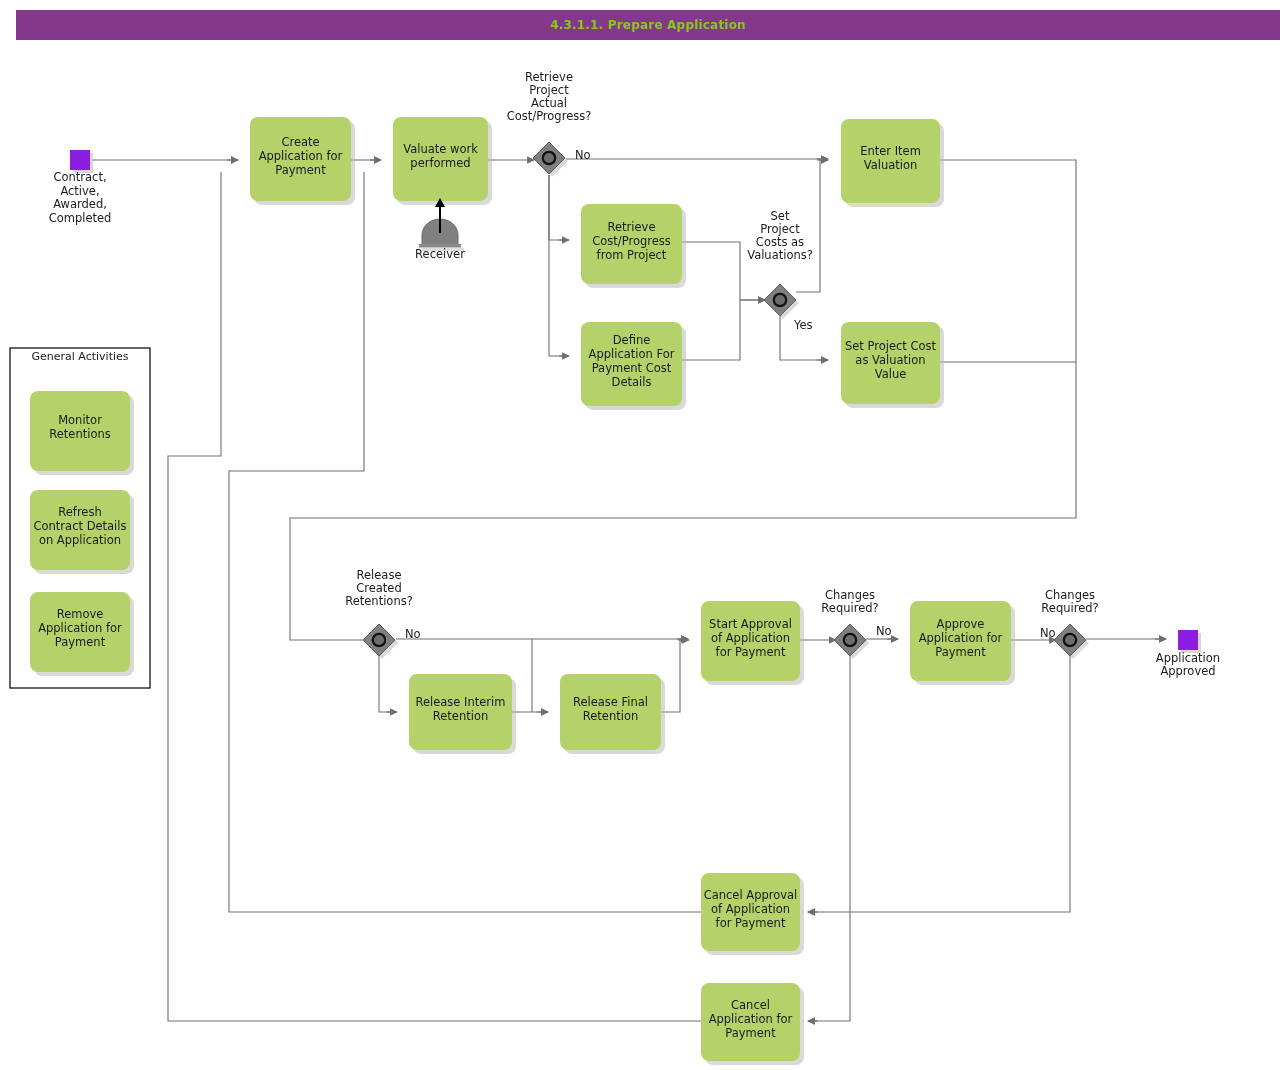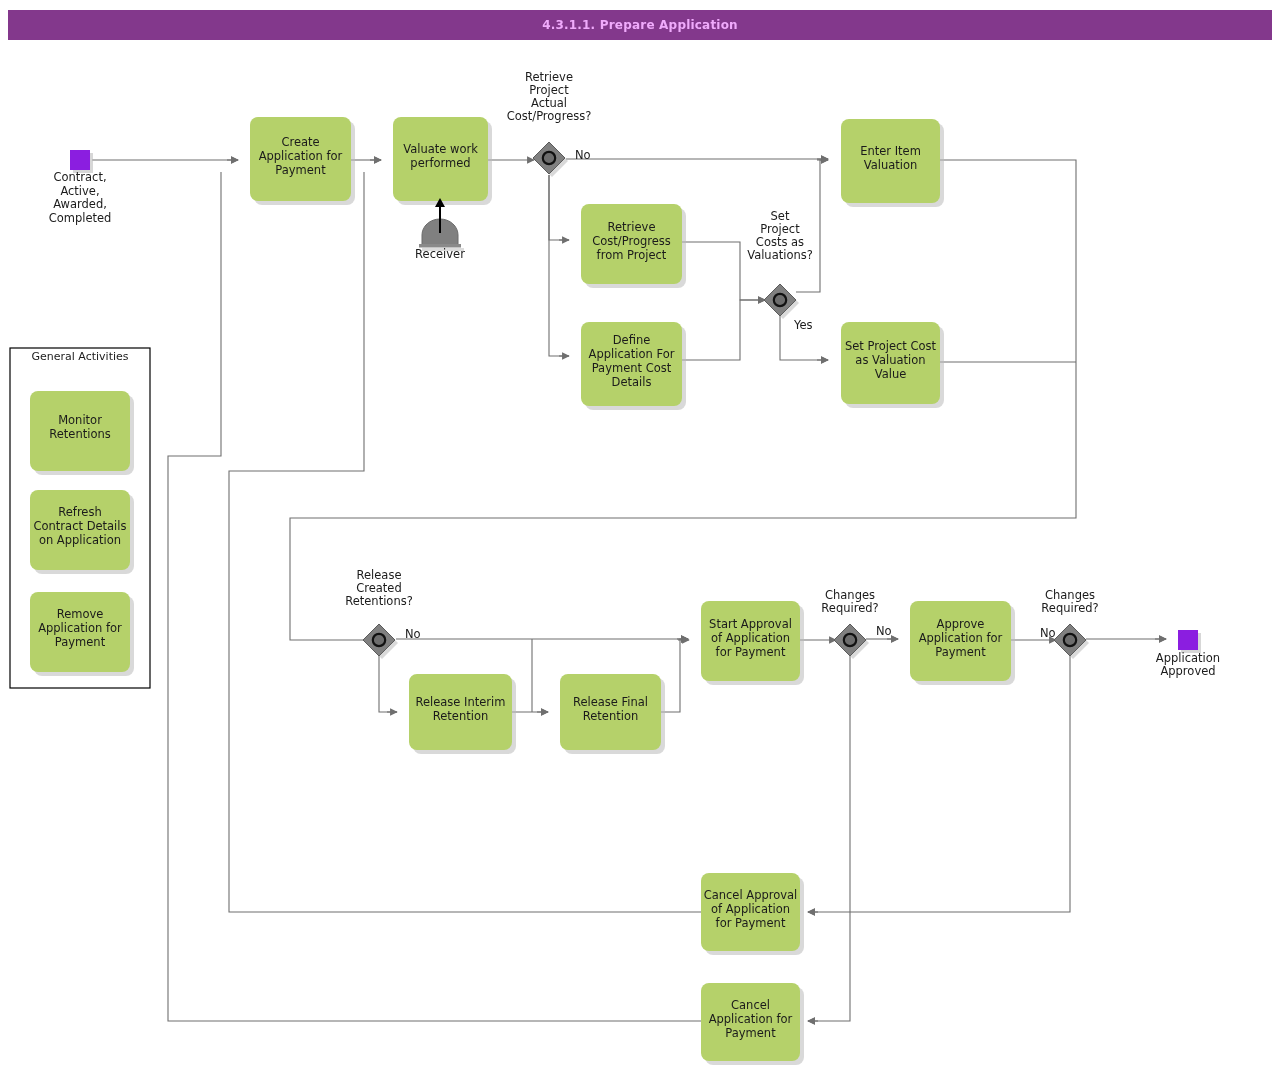--- a/index.html
+++ b/index.html
@@ -10,26 +10,26 @@
   }
   #page {
     position: relative;
     width: 1280px;
     height: 1070px;
     background: #ffffff;
     overflow: hidden;
   }
   #title-bar {
     position: absolute;
-    left: 8px;
+    left: 16px;
     top: 10px;
     width: 1264px;
     height: 30px;
     background: #83388c;
-    color: #f0abfc;
+    color: #84cc16;
     font-size: 12px;
     font-weight: bold;
     display: flex;
     align-items: center;
     justify-content: center;
     letter-spacing: 0.2px;
   }
   #canvas {
     position: absolute;
     left: 0;

